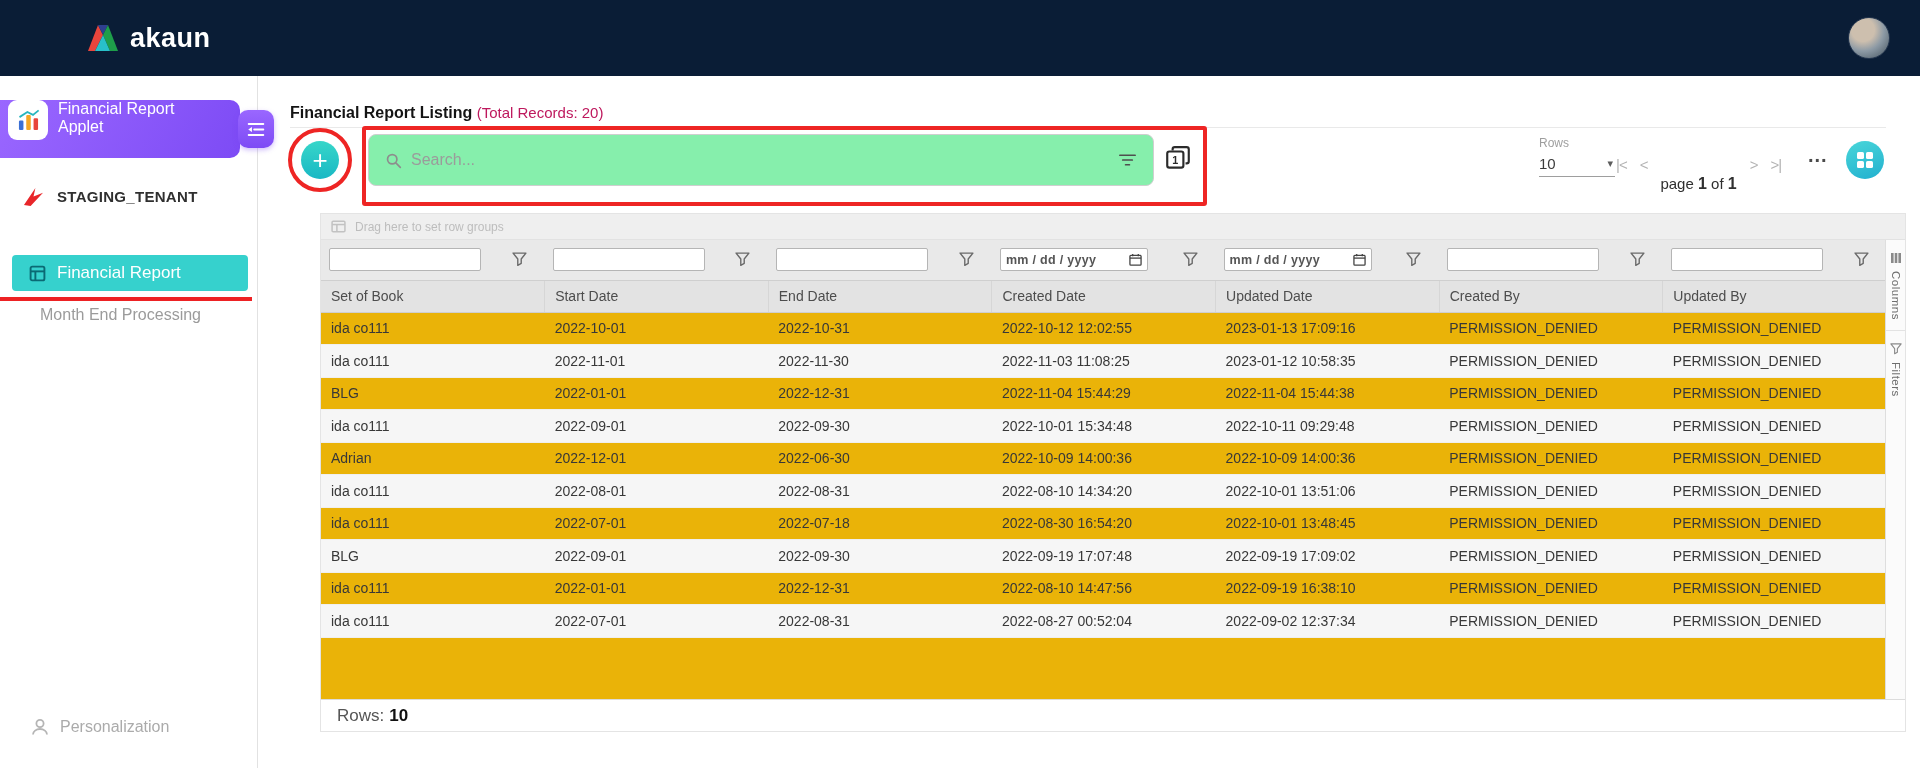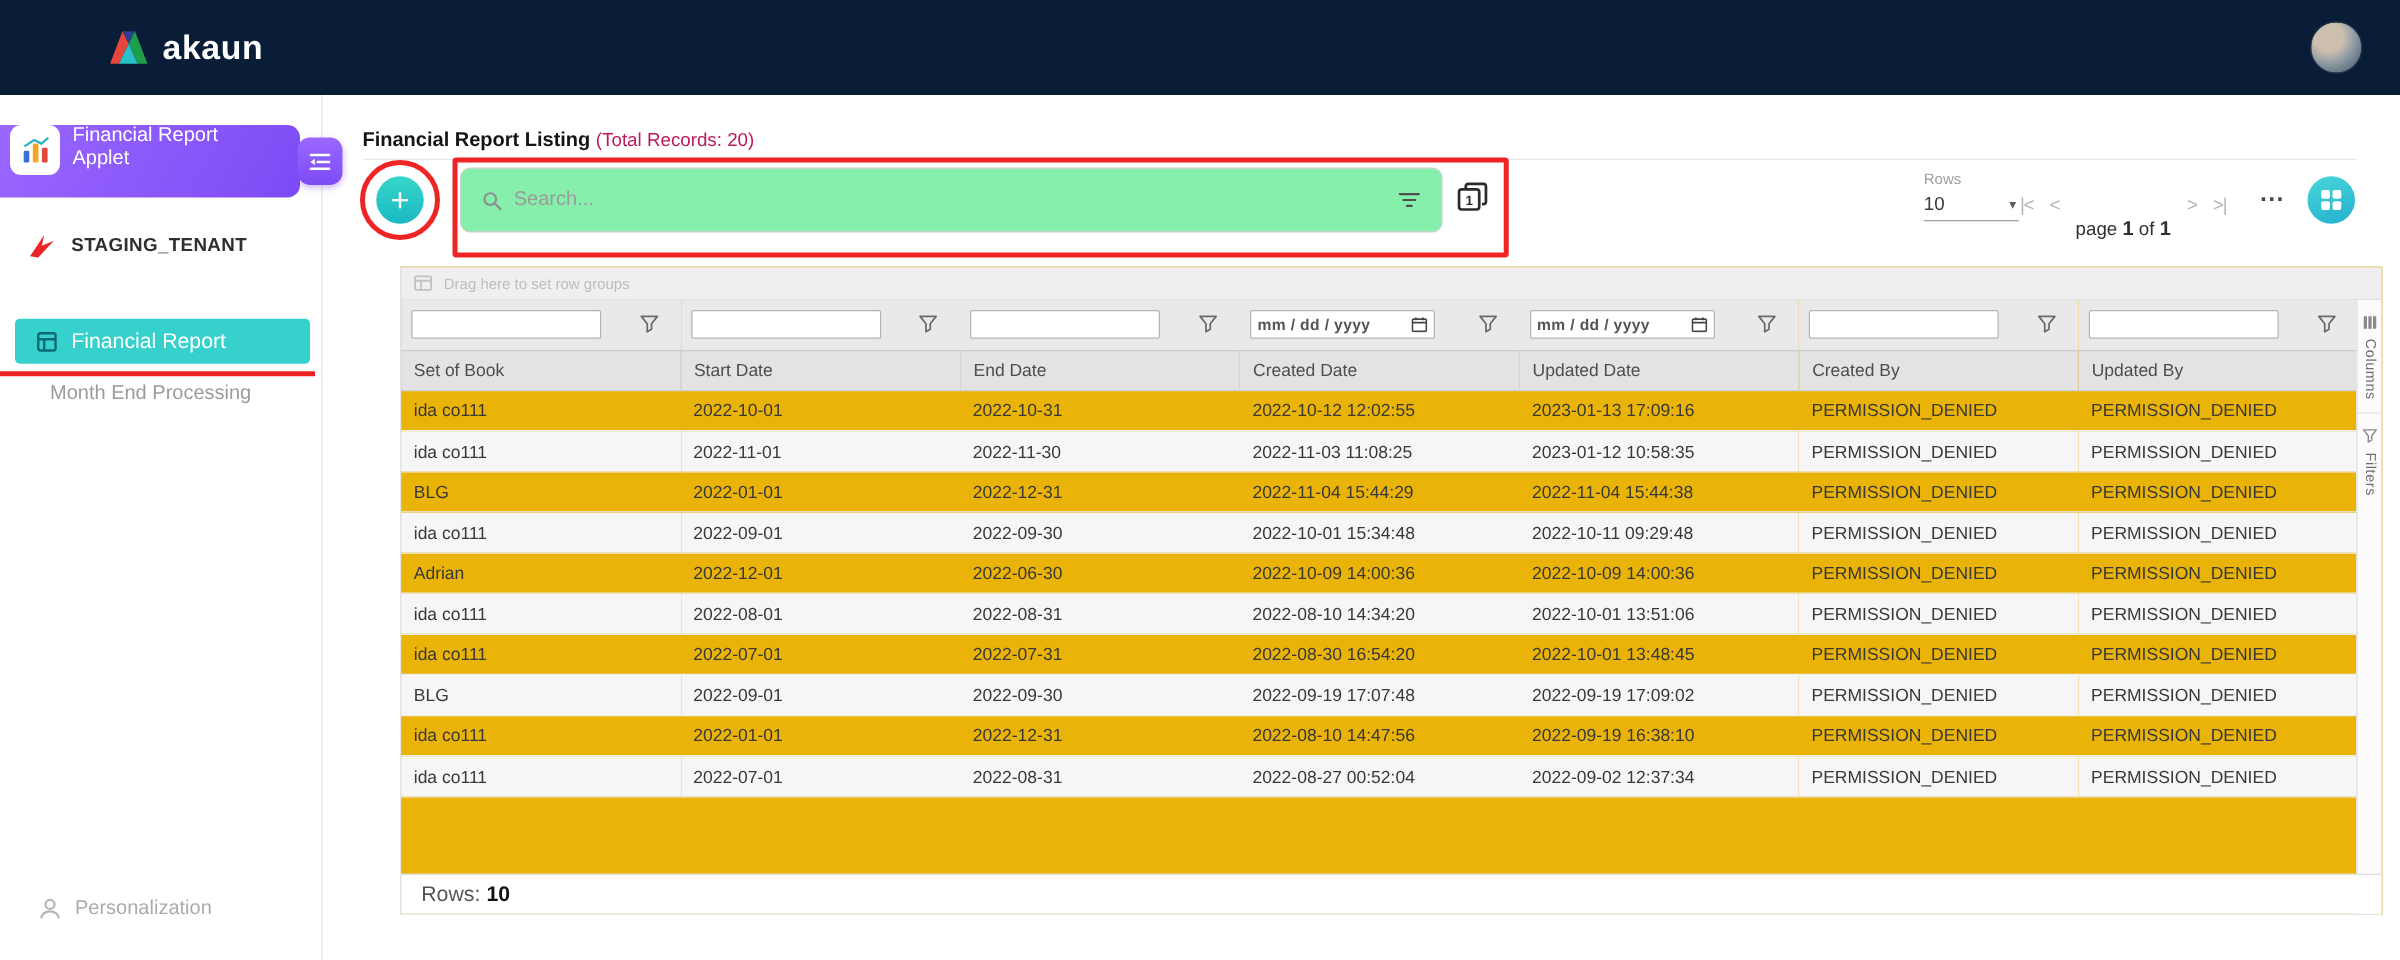--- a/index.html
+++ b/index.html
@@ -407,21 +407,21 @@
             <td>2022-08-01</td>
             <td>2022-08-31</td>
             <td>2022-08-10 14:34:20</td>
             <td>2022-10-01 13:51:06</td>
             <td>PERMISSION_DENIED</td>
             <td>PERMISSION_DENIED</td>
           </tr>
           <tr>
             <td>ida co111</td>
             <td>2022-07-01</td>
-            <td>2022-07-31</td>
+            <td>2022-07-18</td>
             <td>2022-08-30 16:54:20</td>
             <td>2022-10-01 13:48:45</td>
             <td>PERMISSION_DENIED</td>
             <td>PERMISSION_DENIED</td>
           </tr>
           <tr>
             <td>BLG</td>
             <td>2022-09-01</td>
             <td>2022-09-30</td>
             <td>2022-09-19 17:07:48</td>

